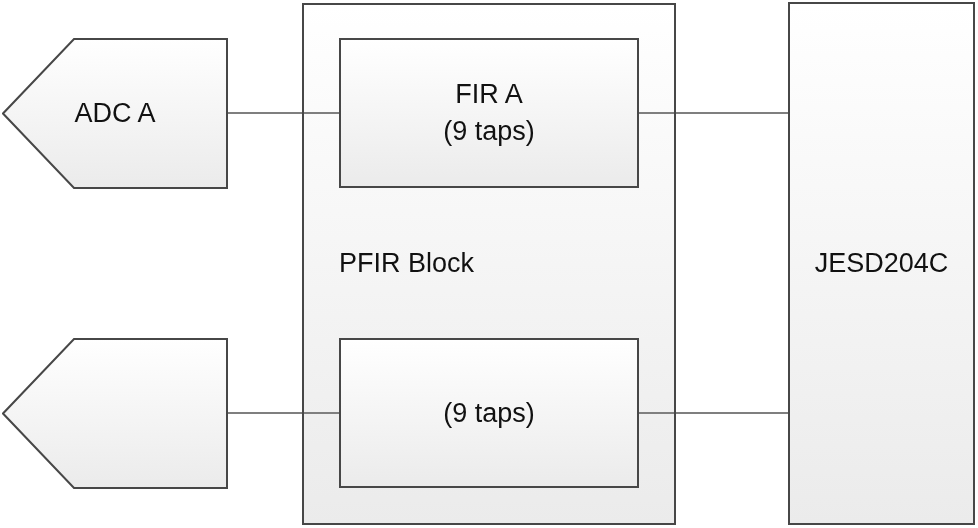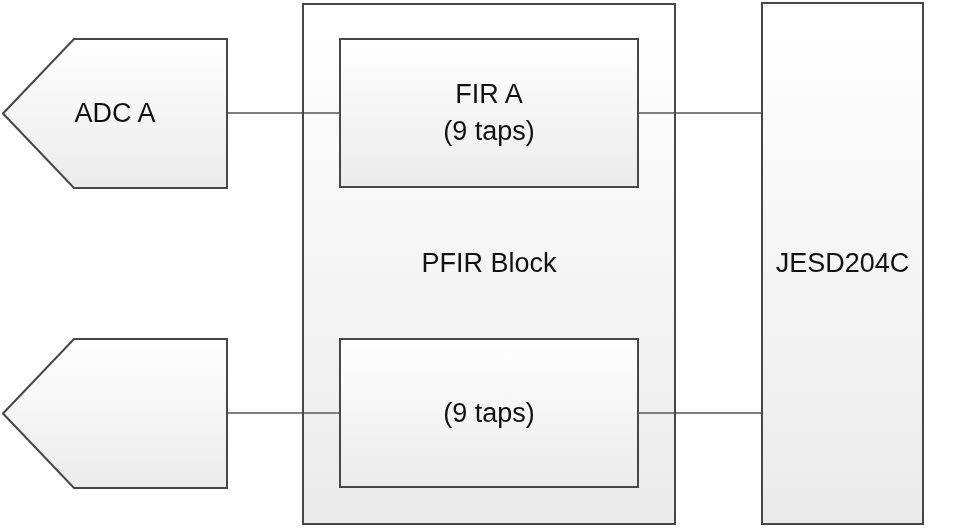--- a/index.html
+++ b/index.html
@@ -56,26 +56,26 @@
     display: flex; flex-direction: column;
     align-items: center; justify-content: center;
     text-align: left;
   }
   .fir-a { left: 339px; top: 38px; }
   .fir-b { left: 339px; top: 338px; }
 
   
   .pfir-label {
     left: 339px; top: 245px; width: 300px; height: 37px;
-    text-align: center; z-index: 3;
+    z-index: 3;
   }
 
   
   .jesd-box {
-    left: 761px; top: 2px; width: 163px; height: 523px;
+    left: 788px; top: 2px; width: 187px; height: 523px;
     z-index: 3;
     display: flex; flex-direction: column;
     align-items: center; justify-content: center;
     text-align: center;
   }
 
   
   .arrow-svg  { z-index: 3; display: block; }
   .arrow-a    { left: 2px; top: 38px; }
   .arrow-b    { left: 2px; top: 338px; }

